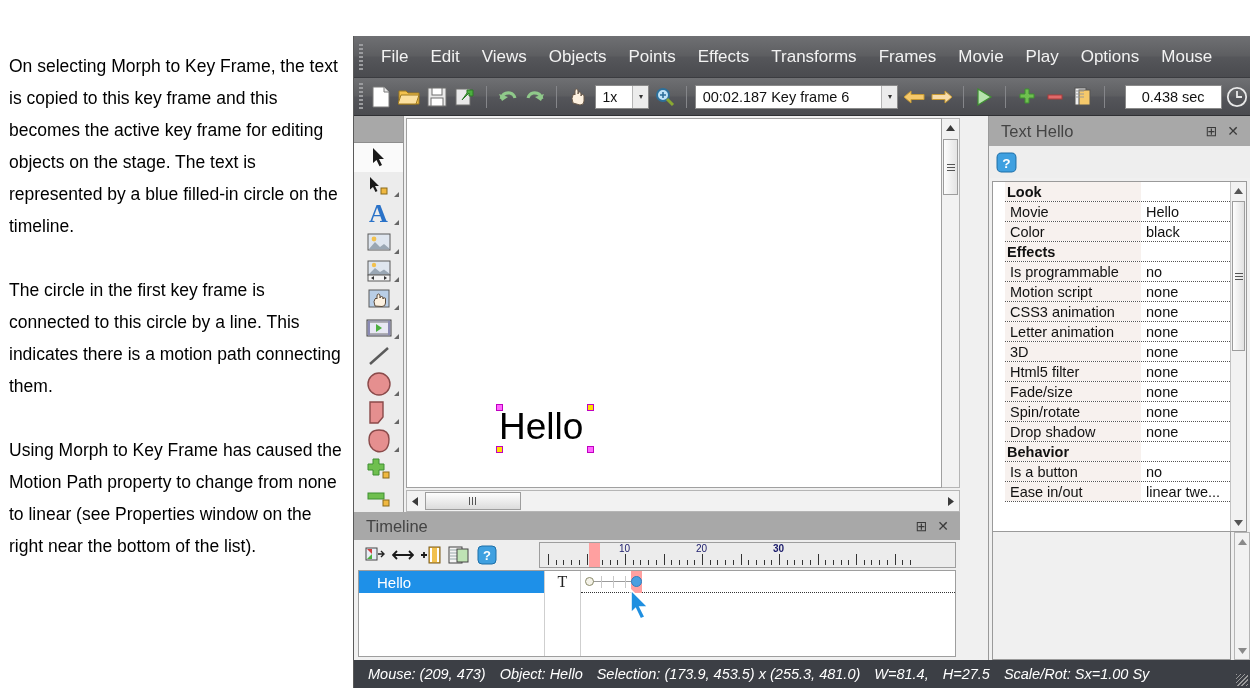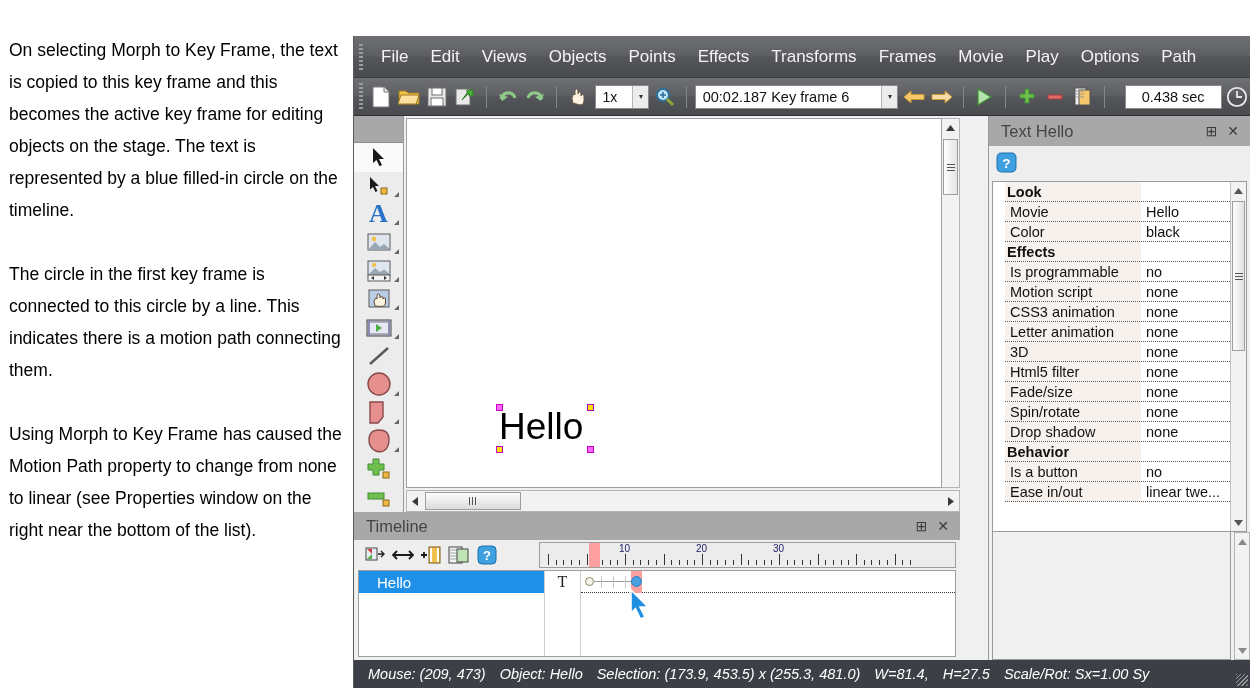--- a/index.html
+++ b/index.html
@@ -6,21 +6,21 @@
   html, body {
     width: 1250px; height: 688px;
     background: #ffffff;
     font-family: "Liberation Sans", sans-serif;
     overflow: hidden;
   }
   #root { position: relative; width: 1250px; height: 688px; }
 
   
   .notes {
-    position: absolute; left: 0; top: 0; width: 353px; height: 660px;
+    position: absolute; left: 0; top: 16px; width: 353px; height: 660px;
     background: #ffffff; padding: 34px 10px 0 9px;
   }
   .notes p {
     font-size: 17.5px; color: #000; line-height: 32px;
     margin-bottom: 32px;
   }
 
   
   .app {
     position: absolute; left: 353px; top: 36px;
@@ -235,21 +235,21 @@
     <div class="mi">Edit</div>
     <div class="mi">Views</div>
     <div class="mi">Objects</div>
     <div class="mi">Points</div>
     <div class="mi">Effects</div>
     <div class="mi">Transforms</div>
     <div class="mi">Frames</div>
     <div class="mi">Movie</div>
     <div class="mi">Play</div>
     <div class="mi">Options</div>
-    <div class="mi">Path</div>
+    <div class="mi">Mouse</div>
   </div>
 
   <div class="toolbar">
     <div class="gripdots"></div>
 
     <div class="tbtn">
       <svg width="20" height="22" viewBox="0 0 20 22">
             <path d="M2 1 h11 l5 5 v15 h-16 z" fill="#fff" stroke="#7a7a7a"></path>
             <path d="M13 1 v5 h5" fill="#e8e8e8" stroke="#7a7a7a"></path>
           </svg>
@@ -577,21 +577,21 @@
                 <div class="tick maj" style="left: 316px;"></div>
                 <div class="tick min" style="left: 323.7px;"></div>
                 <div class="tick min" style="left: 331.4px;"></div>
                 <div class="tick min" style="left: 339.1px;"></div>
                 <div class="tick min" style="left: 346.8px;"></div>
                 <div class="tick maj" style="left: 354.5px;"></div>
                 <div class="tick min" style="left: 362.2px;"></div>
                 <div class="tick min" style="left: 369.9px;"></div>
                 <div class="rulerLbl" style="left: 79px;">10</div>
                 <div class="rulerLbl" style="left: 156px;">20</div>
-                <div class="rulerLbl" style="left: 233px;">30</div>
+                <div class="rulerLbl" style="left: 233px; font-weight: bold;">30</div>
                 <div class="playband" style="left: 49.2px;"></div>
               </div>
         </div>
 
         <div class="tlRows">
           <div class="tlLeft">
             <div class="layerRow">Hello</div>
           </div>
           <div class="tlType">
             <div class="typeCell">T</div>

